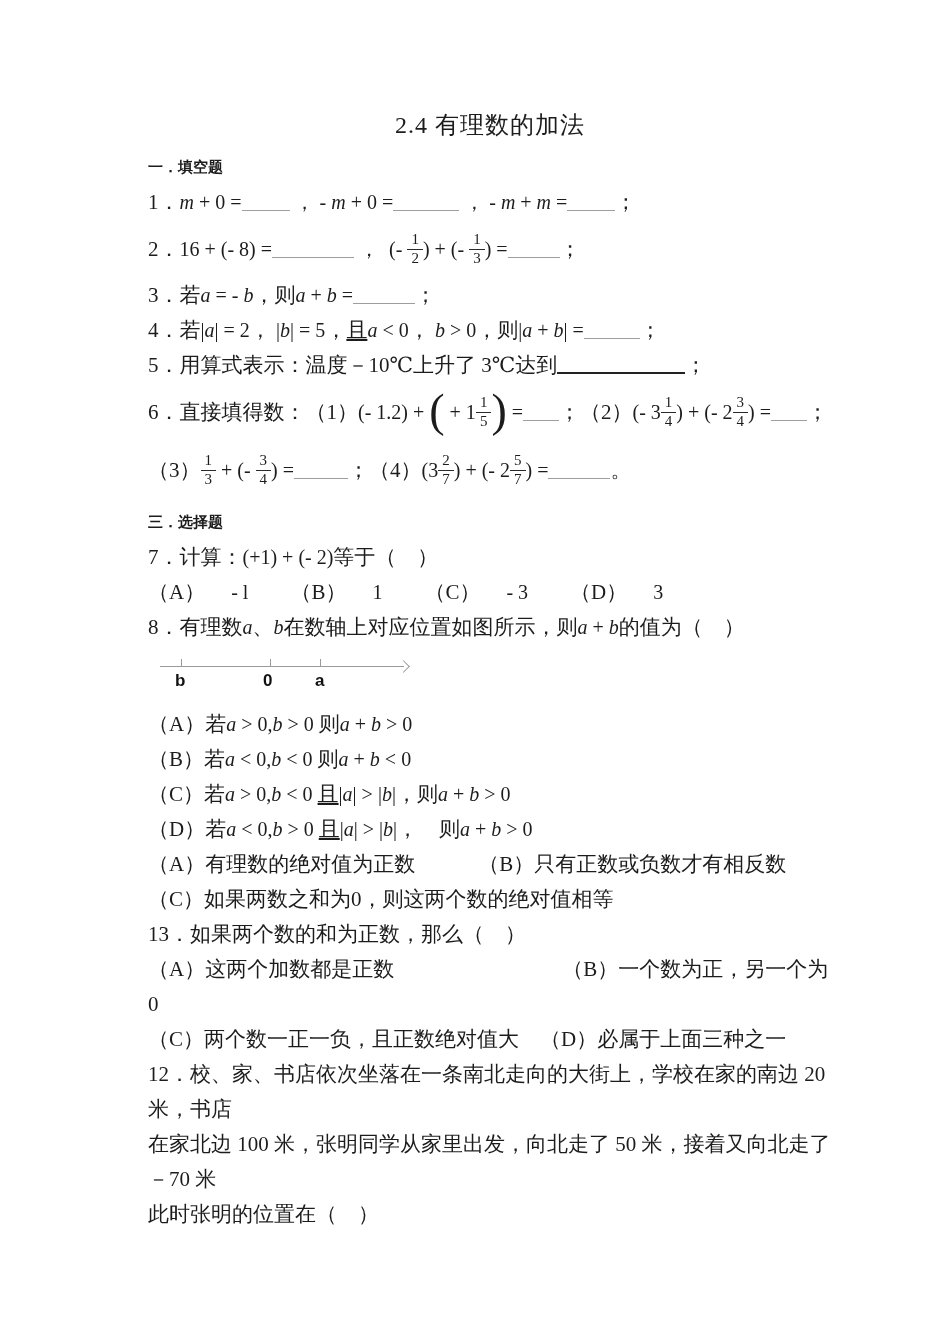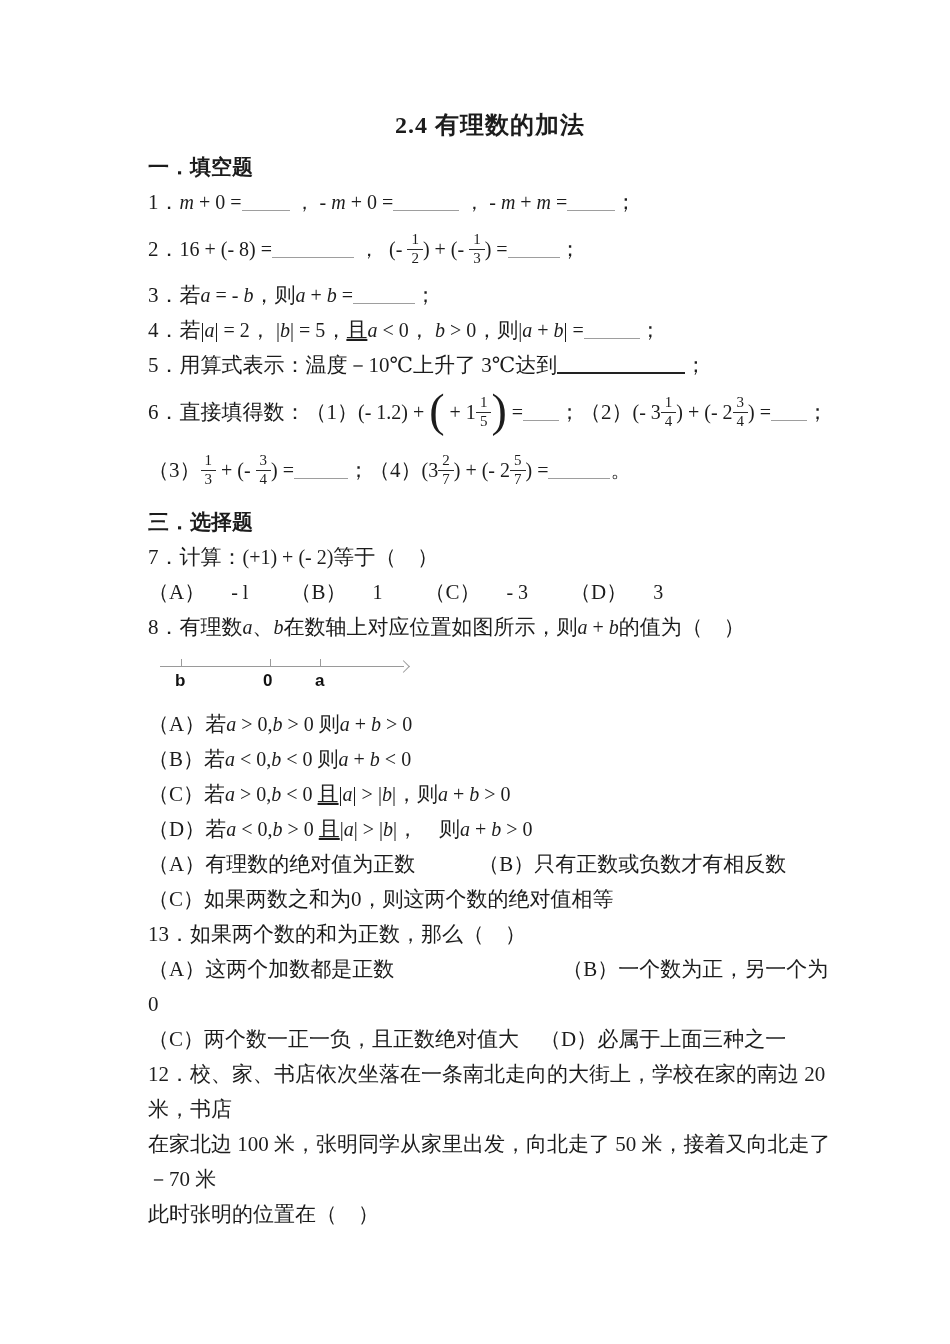--- a/index.html
+++ b/index.html
@@ -3,25 +3,25 @@
 <meta charset="utf-8">
 <style>
   html,body{margin:0;padding:0;background:#ffffff;}
   body{
     width:950px;height:1344px;overflow:hidden;
     font-family:"Liberation Serif","DejaVu Serif",serif;
     color:#1c1c1c;
   }
   .page{padding:110px 118px 0 148px;}
   .doc-title{
-    font-size:24px;font-weight:700;text-align:center;
+    font-size:24px;font-weight:400;text-align:center;
     margin:0 0 10px 0;line-height:30px;letter-spacing:1px;
   }
   .sec-heading{
-    font-size:21px;font-weight:700;line-height:35px;white-space:pre-wrap;
+    font-size:15px;font-weight:700;line-height:35px;white-space:pre-wrap;
   }
   .line{
     font-size:21px;line-height:35px;white-space:pre-wrap;
   }
   .fline{line-height:58px;}           
   .sec3{margin-top:6px;}
   
   .cn{}                                
   .cn.u{text-decoration:underline;}
   .mr{font-family:"Liberation Serif",serif;font-size:20px;}

